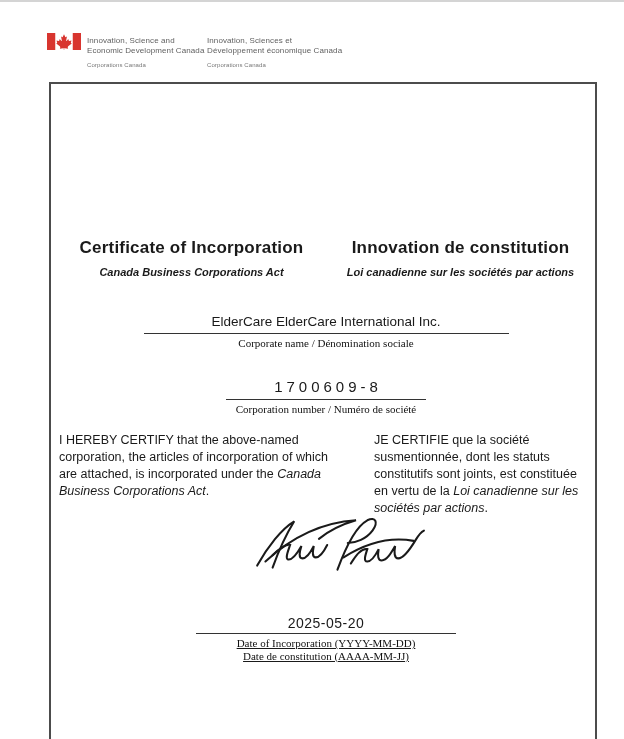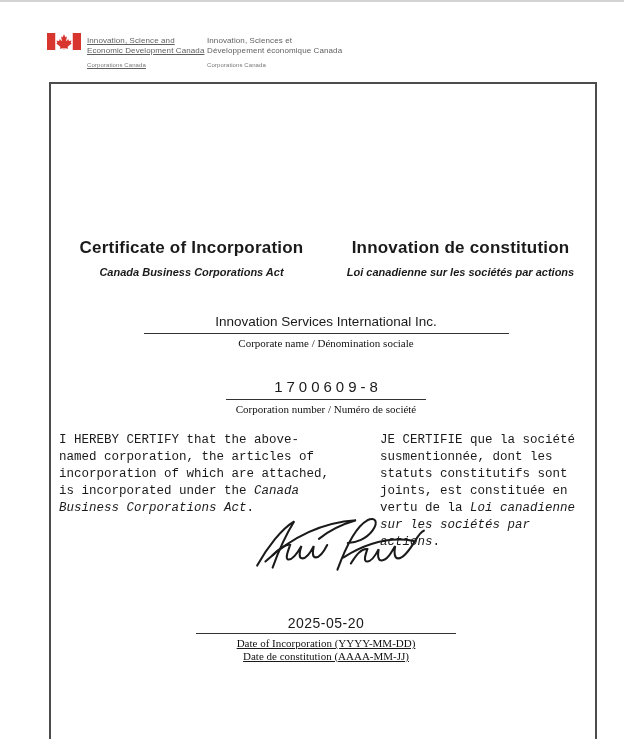--- a/index.html
+++ b/index.html
@@ -13,21 +13,21 @@
     font-family: "Liberation Sans", sans-serif;
     color: #1a1a1a;
   }
   .top-edge {
     position: absolute; top: 0; left: 0; right: 0; height: 2px;
     background: #d4d4d4;
   }
   
   .flag { position: absolute; left: 47px; top: 33px; }
   .dept { position: absolute; top: 36px; font-size: 8px; line-height: 10px; color: #5f5f5f; letter-spacing: 0.1px; }
-  .dept.en { left: 87px; width: 118px; text-decoration: underline; }
+  .dept.en { left: 87px; width: 118px; }
   .dept.fr { left: 207px; width: 140px; }
   .dept-line { display: block; }
   .dept-sub { display: block; margin-top: 4px; font-size: 6px; color: #787878; }
   
   .frame {
     position: absolute;
     left: 49px; top: 82px;
     width: 548px; height: 700px;
     border: 2px solid #4c4c4c;
     background: #ffffff;
@@ -45,22 +45,22 @@
   .field-line { height: 0; border-top: 1px solid #333333; margin: 4px auto 3px auto; }
   .field-label {
     font-family: "Liberation Serif", serif;
     font-size: 11px; line-height: 13px; color: #111111;
   }
   .field.corp-name { top: 230px; }
   .field.corp-num  { top: 294px; }
   .body-text {
     top: 348px; left: 8px; right: 10px;
     position: absolute;
-    display: flex; gap: 12px;
-    font-family: Liberation Mono, monospace;
+    display: flex; gap: 6px;
+    font-family: Liberation Sans, sans-serif;
     font-size: 12.5px; line-height: 17px;
     text-align: left;
   }
   .body-col.en { width: 273px; flex: none; }
   .body-col.fr { flex: 1; margin-left: 36px; }
   .sig-block { top: 430px; text-align: center; }
   .sig-svg { margin-left: 24px; }
   .sig-name { top: 494px; text-align: center; font-size: 14px; }
   .field.director { top: 512px; }
   .field.director .field-line { margin-top: 0; }
@@ -99,21 +99,21 @@
       <div class="cert-title">Certificate of Incorporation</div>
       <div class="cert-title">Innovation de constitution</div>
     </div>
 
     <div class="abs acts">
       <div class="act-name">Canada Business Corporations Act</div>
       <div class="act-name">Loi canadienne sur les sociétés par actions</div>
     </div>
 
     <div class="abs field corp-name">
-      <div class="field-value">Innovation Services International Inc.</div>
+      <div class="field-value">ElderCare ElderCare International Inc.</div>
       <div class="field-line" style="width:365px;"></div>
       <div class="field-label">Corporate name / Dénomination sociale</div>
     </div>
 
     <div class="abs field corp-num">
       <div class="field-value number">1700609-8</div>
       <div class="field-line" style="width:200px;"></div>
       <div class="field-label">Corporation number / Numéro de société</div>
     </div>
 

